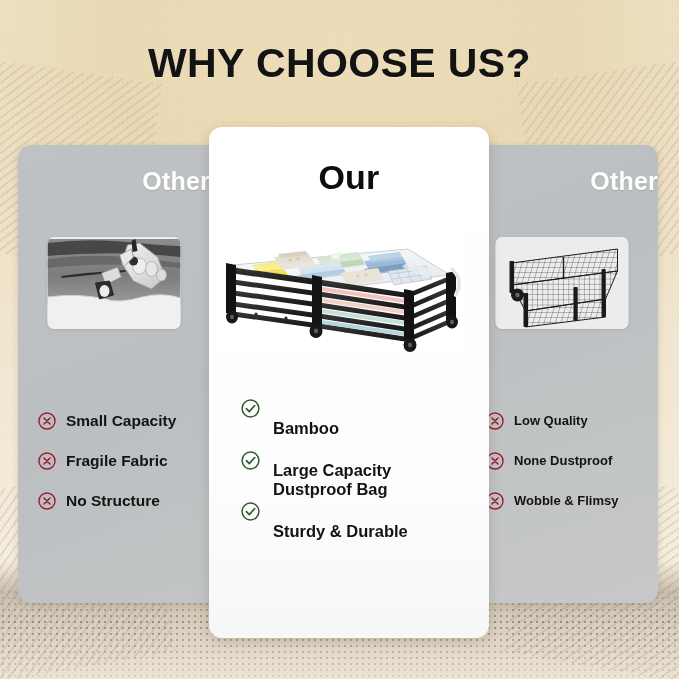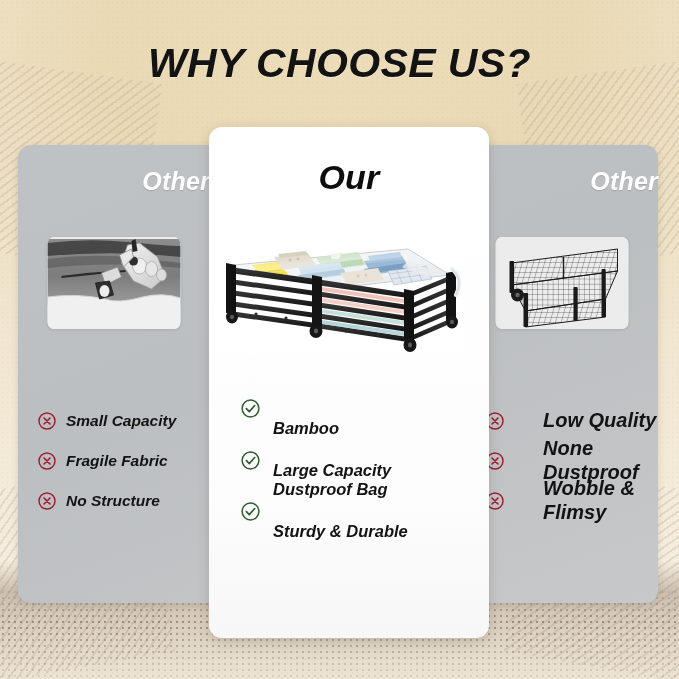--- a/index.html
+++ b/index.html
@@ -13,21 +13,20 @@
     font-family: "Liberation Sans", sans-serif;
     background: #efe2c4;
   }
 
   
   .stage {
     position: relative;
     width: 679px;
     height: 679px;
     overflow: hidden;
-    font-style: italic;
   }
 
   
   .bg-base {
     position: absolute;
     inset: 0;
     background:
       radial-gradient(120% 90% at 50% 8%, #ecdcb8 0%, #e9d9b4 28%, #f1e6d0 62%, #f6efe1 100%);
   }
   .bg-dots {
@@ -189,21 +188,21 @@
   .feat-label {
     font-size: 15.5px;
     font-weight: 700;
     color: #131313;
     line-height: 1.18;
     white-space: pre-line;
   }
   .white-card .feat-label { font-size: 16.5px; margin-top: 40px; }
 
   
-  .side-col.right .feat-label { font-size: 20px; margin-left: 29px; }
+  .side-col.right .feat-label { font-size: 13px; }
 </style>
 </head>
 <body>
 
 <div class="stage">
 
   <div class="bg-base"></div>
   <div class="bg-dots"></div>
   <div class="bg-corner tl"></div>
   <div class="bg-corner tr"></div>

